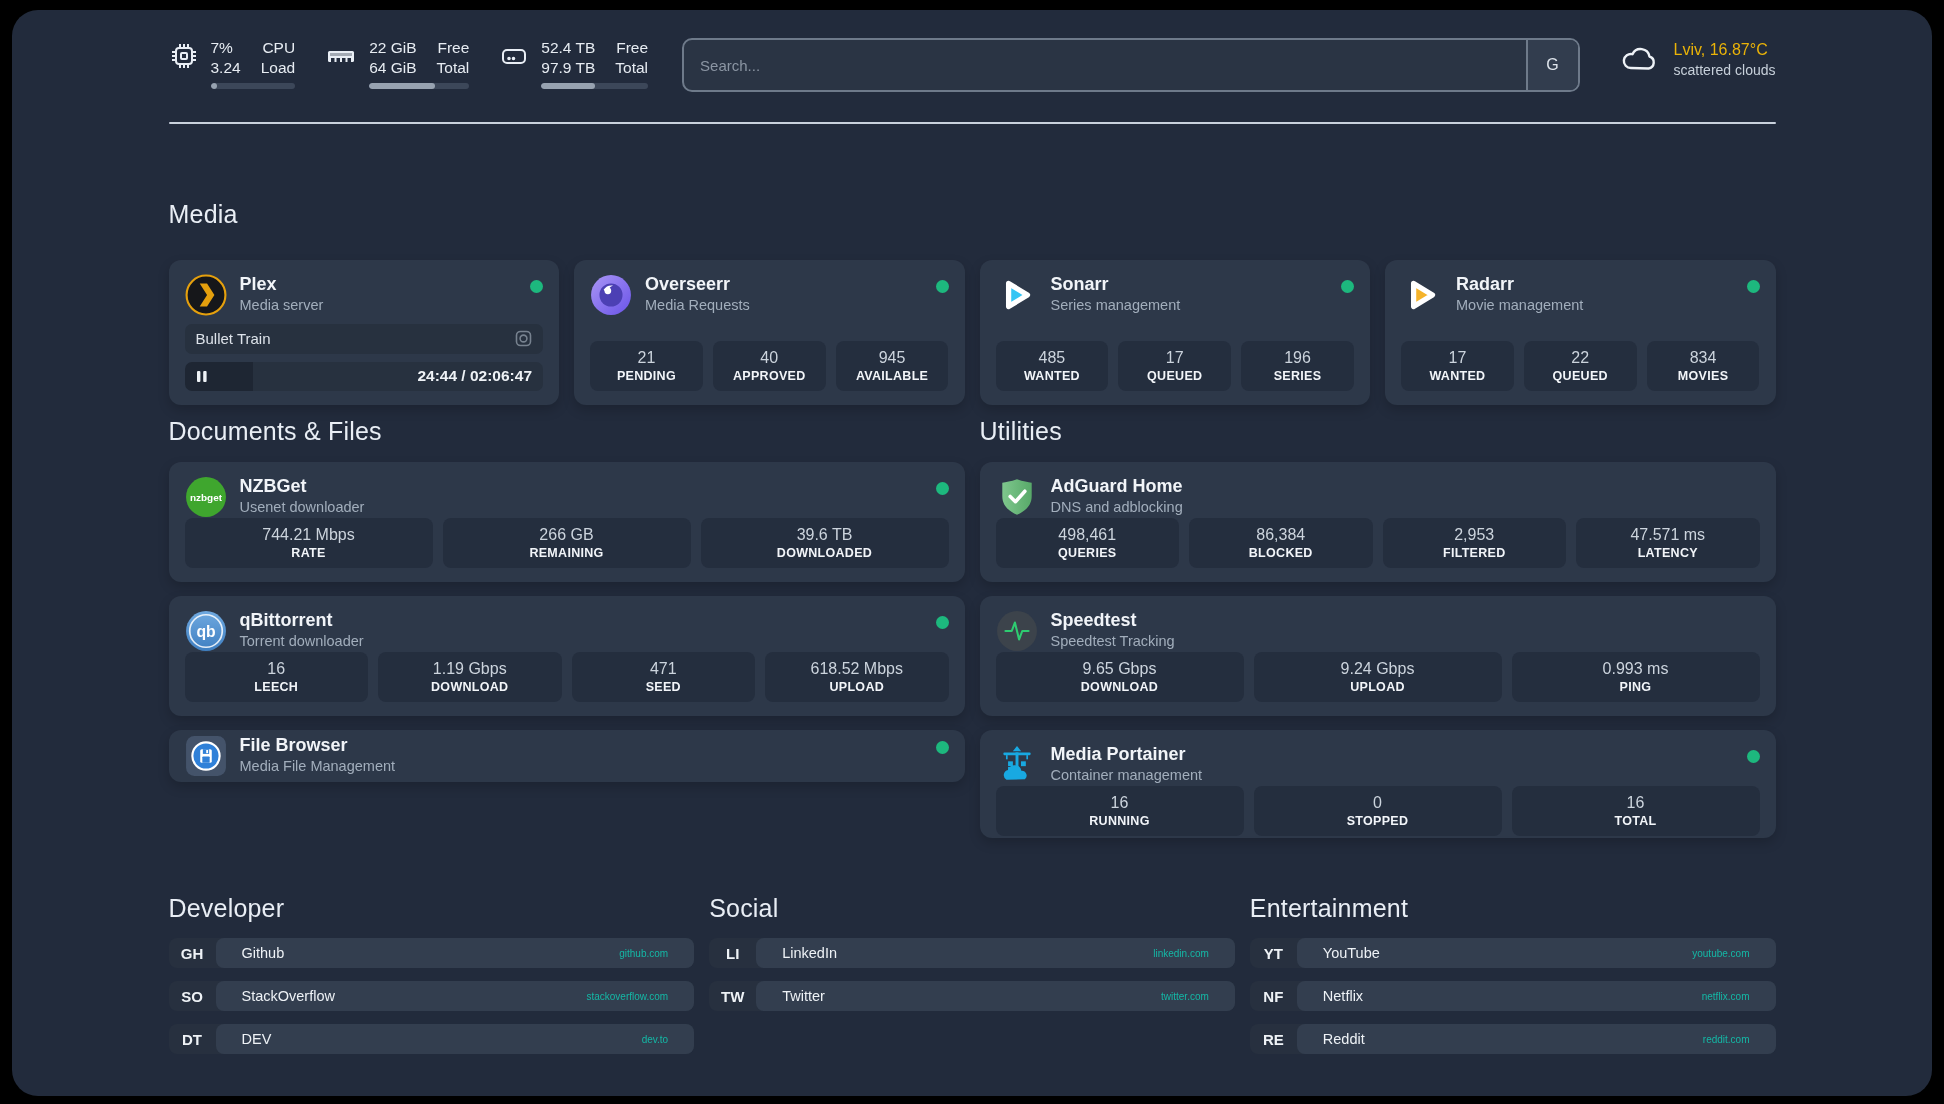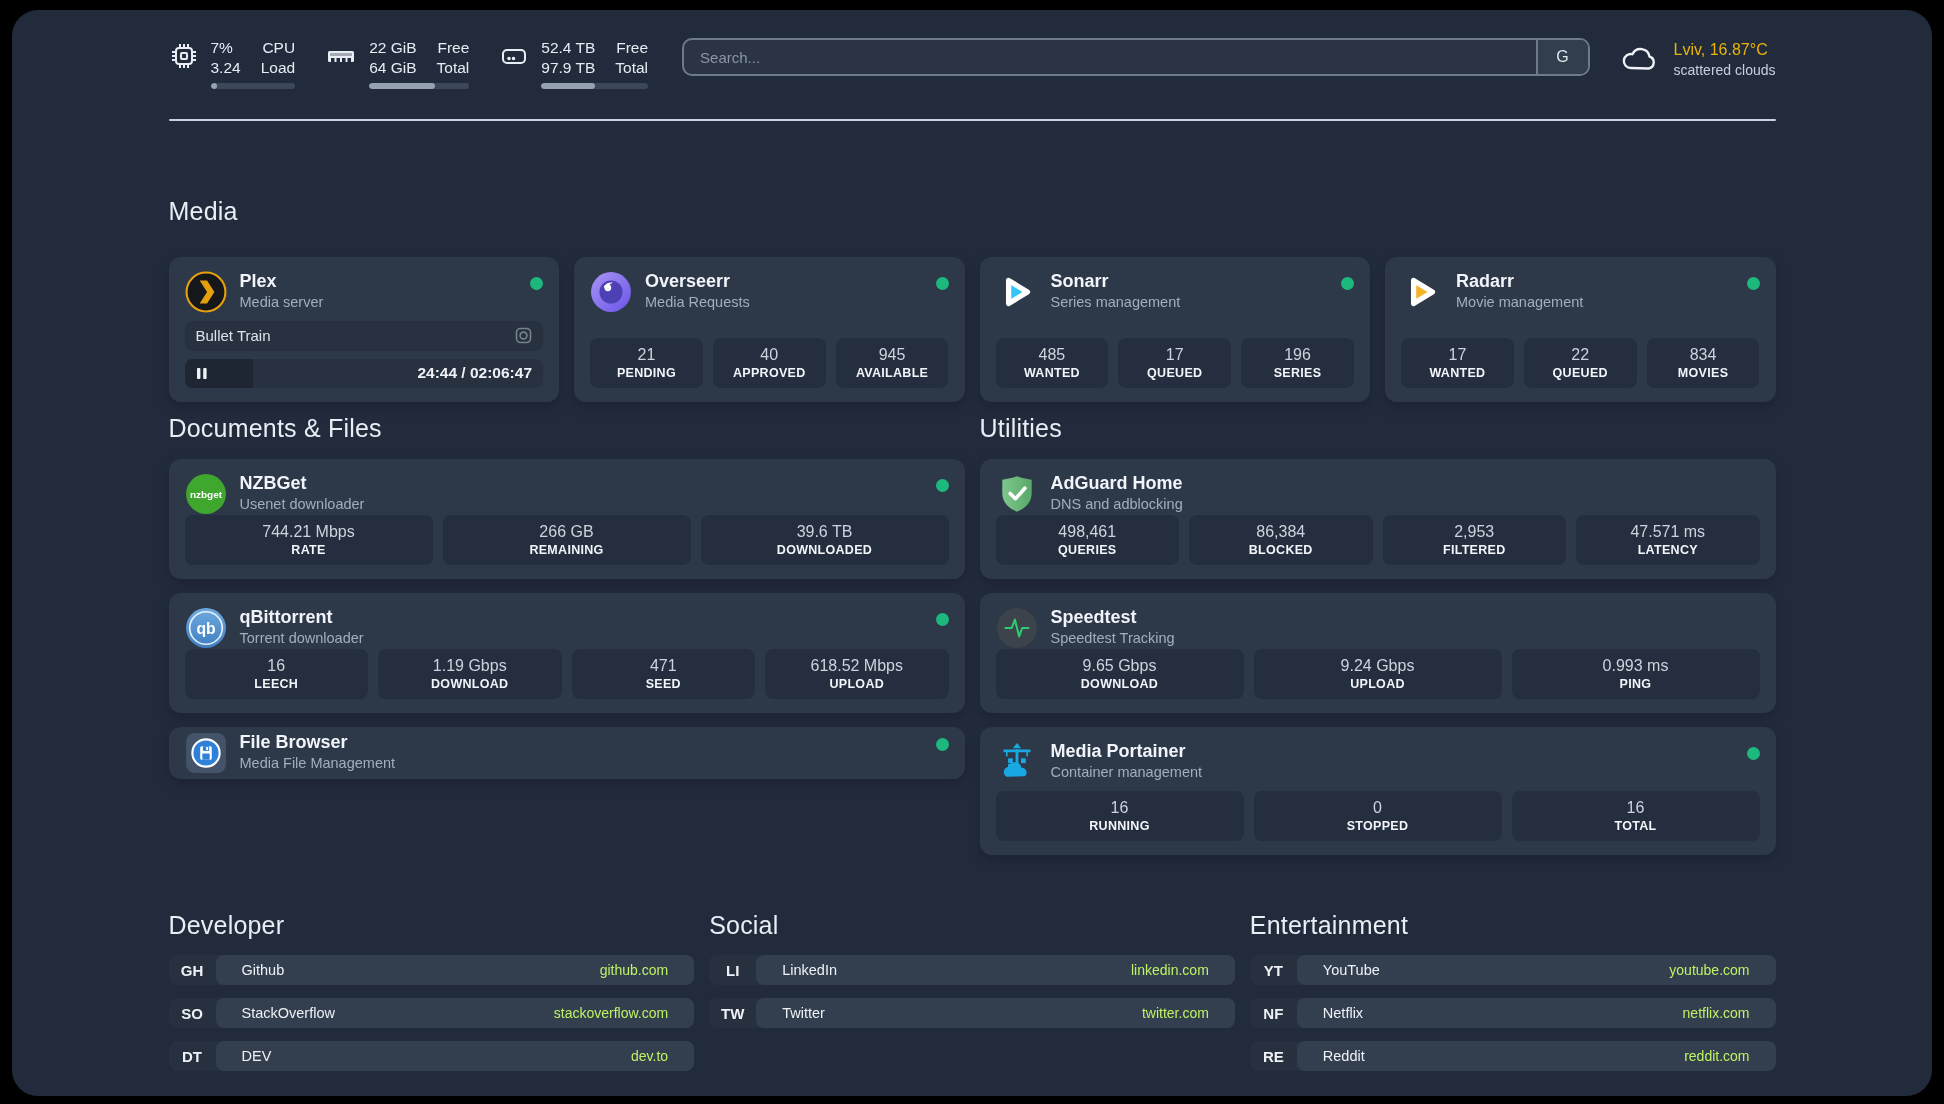--- a/index.html
+++ b/index.html
@@ -15,21 +15,21 @@
   .sysgroup { display:flex; gap:30px; }
   .sysstat { display:flex; gap:12px; align-items:flex-start; }
   .sysstat .hwicon { margin-top:3px; }
   .sysstat .txt { display:flex; flex-direction:column; }
   .sysstat .rows { display:flex; gap:20px; font-size:15.5px; color:#e7ecf2; line-height:20px; }
   .sysstat .vals { text-align:left; }
   .sysstat .labs { text-align:right; }
   .bar { margin-top:5px; height:6px; border-radius:3px; background:#3c4759; overflow:hidden; }
   .bar > span { display:block; height:100%; background:#97a2b0; border-radius:3px; }
 
-  .searchwrap { flex:1; margin:0 28px 0 34px; height:38px; display:flex; align-items:stretch;
+  .searchwrap { flex:1; margin:0 38px 0 34px; height:54px; display:flex; align-items:stretch;
     border:2px solid #6e7a8a; border-radius:10px; background:#2a3444; overflow:hidden; }
   .searchwrap input { flex:1; background:transparent; border:none; outline:none;
     padding:0 16px; font-size:15px; color:#dfe5ec; font-family:"Liberation Sans", sans-serif; }
   .searchwrap input::placeholder { color:#8b95a3; }
   .g-btn { width:52px; border-left:2px solid #6e7a8a; background:#323d4e; display:flex;
     align-items:center; justify-content:center; font-size:16px; color:#dfe5ec; cursor:pointer; }
 
   .weather { display:flex; gap:12px; align-items:center; }
   .weather .wtxt { display:flex; flex-direction:column; line-height:20px; }
   .weather .loc { font-size:16px; color:#eab308; }
@@ -40,21 +40,21 @@
   
   h2.section-title { font-size:25px; font-weight:500; color:#e9eef5; letter-spacing:.2px; }
   .media-title { margin-top:76px; }
   .media-grid { display:grid; grid-template-columns:repeat(4,1fr); gap:15px; margin-top:31px; }
 
   .card { background:#2d3849; border-radius:12px; padding:14px 16px;
     display:flex; flex-direction:column; box-shadow:0 5px 12px rgba(0,0,0,.18); cursor:pointer; }
   .card.h-media { height:145px; }
   .card.h-stat  { height:120px; }
   .card.h-flat  { height:52px; justify-content:center; }
-  .card.h-port  { height:128px; }
+  .card.h-port  { height:108px; }
 
   .card-head { display:flex; gap:13px; align-items:center; }
   .appicon { width:42px; height:42px; flex:0 0 42px; }
   .card-titles { display:flex; flex-direction:column; line-height:21px; }
   .card-title { font-size:18px; font-weight:600; color:#f1f4f8; }
   .card-sub { font-size:14.5px; color:#a2aebc; }
   .dot { width:13px; height:13px; border-radius:50%; background:#1db87e; margin-left:auto; align-self:flex-start; margin-top:6px; }
 
   .stats { display:flex; gap:10px; margin-top:auto; }
   .stat { flex:1; background:#242e3e; border-radius:8px; text-align:center; padding:7px 4px 8px; }
@@ -78,21 +78,21 @@
   
   .linkcols { display:grid; grid-template-columns:1fr 1fr 1fr; gap:15px; margin-top:56px; }
   .linkcol h2 { margin-bottom:15px; }
   .linkrow { display:flex; height:30px; background:#27303f; border-radius:8px; cursor:pointer; }
   .linkrow + .linkrow { margin-top:13px; }
   .abbr { width:47px; display:flex; align-items:center; justify-content:center;
     font-size:15px; font-weight:600; color:#eef2f6; flex:0 0 47px; }
   .linkbody { flex:1; background:#333e4f; border-radius:8px; display:flex; align-items:center;
     justify-content:space-between; padding:0 26px;gap:34px; }
   .linkname { font-size:14.5px; color:#eef2f6; }
-  .linkurl { font-size:14px; color:#bef264; }
+  .linkurl { font-size:10px; color:#14b8a6; }
 </style>
 </head>
 <body>
 
 <div class="shell">
   <div class="content">
 
     <div class="topbar">
       <div class="sysgroup">
 

